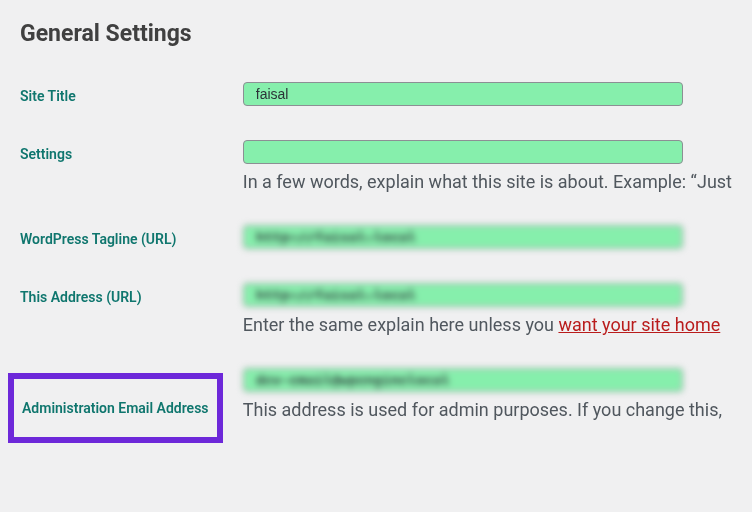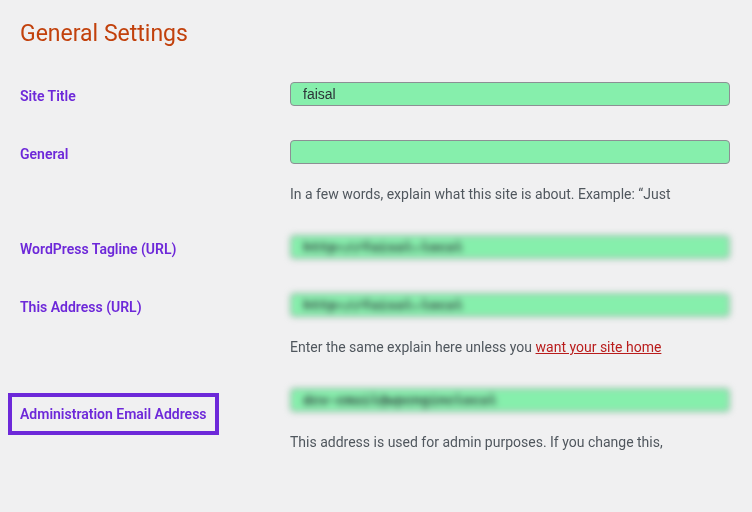--- a/index.html
+++ b/index.html
@@ -11,34 +11,34 @@
       padding: 0;
       width: 752px;
       height: 512px;
       overflow: hidden;
     }
     .wrap {
       padding: 10px 20px 0 20px;
     }
     h1 {
       font-size: 23px;
-      font-weight: 400;
-      color: #c2410c;
+      font-weight: 700;
+      color: #404040;
       padding: 9px 0 18px 0;
       line-height: 1.3;
     }
     .form-table {
       width: 100%;
       border-collapse: collapse;
     }
     .form-table th {
       text-align: left;
       font-weight: 600;
       font-size: 14px;
-      color: #6d28d9;
+      color: #0f766e;
       vertical-align: top;
       padding: 20px 10px 20px 0;
       width: 270px;
       line-height: 1.3;
     }
     .form-table td {
       vertical-align: top;
       padding: 15px 0;
     }
     input[type="text"] {
@@ -46,35 +46,35 @@
       height: 24px;
       padding: 0 12px;
       font-size: 14px;
       border: 1px solid #8c8f94;
       border-radius: 4px;
       background: #86efac;
       color: #2c3338;
       line-height: 40px;
     }
     .description {
-      font-size: 14px;
+      font-size: 18px;
       color: #50575e;
-      margin-top: 20px;
+      margin-top: 4px;
       line-height: 1.5;
       white-space: nowrap;
       overflow: hidden;
     }
     .description a {
       color: #b91c1c;
       text-decoration: underline;
     }
     .highlight-box {
-      border: 4px solid #6d28d9;
+      border: 6px solid #6d28d9;
       display: inline-block;
-      padding: 8px 8px;
+      padding: 20px 8px;
       margin-left: -12px;
     }
     .blurred {
       filter: blur(3px);
       font-family: monospace;
       text-decoration: line-through;
       color: #646970;
     }
   </style>
 </head>
@@ -89,21 +89,21 @@
         <th>
           <label>Site Title</label>
         </th>
         <td>
           <input type="text" value="faisal" style="">
         </td>
       </tr>
 
       <tr>
         <th>
-          <label>General</label>
+          <label>Settings</label>
         </th>
         <td>
           <input type="text" value="" style="">
           <p class="description">In a few words, explain what this site is about. Example: “Just</p>
         </td>
       </tr>
 
       <tr>
         <th>
           <label>WordPress Tagline (URL)</label>

